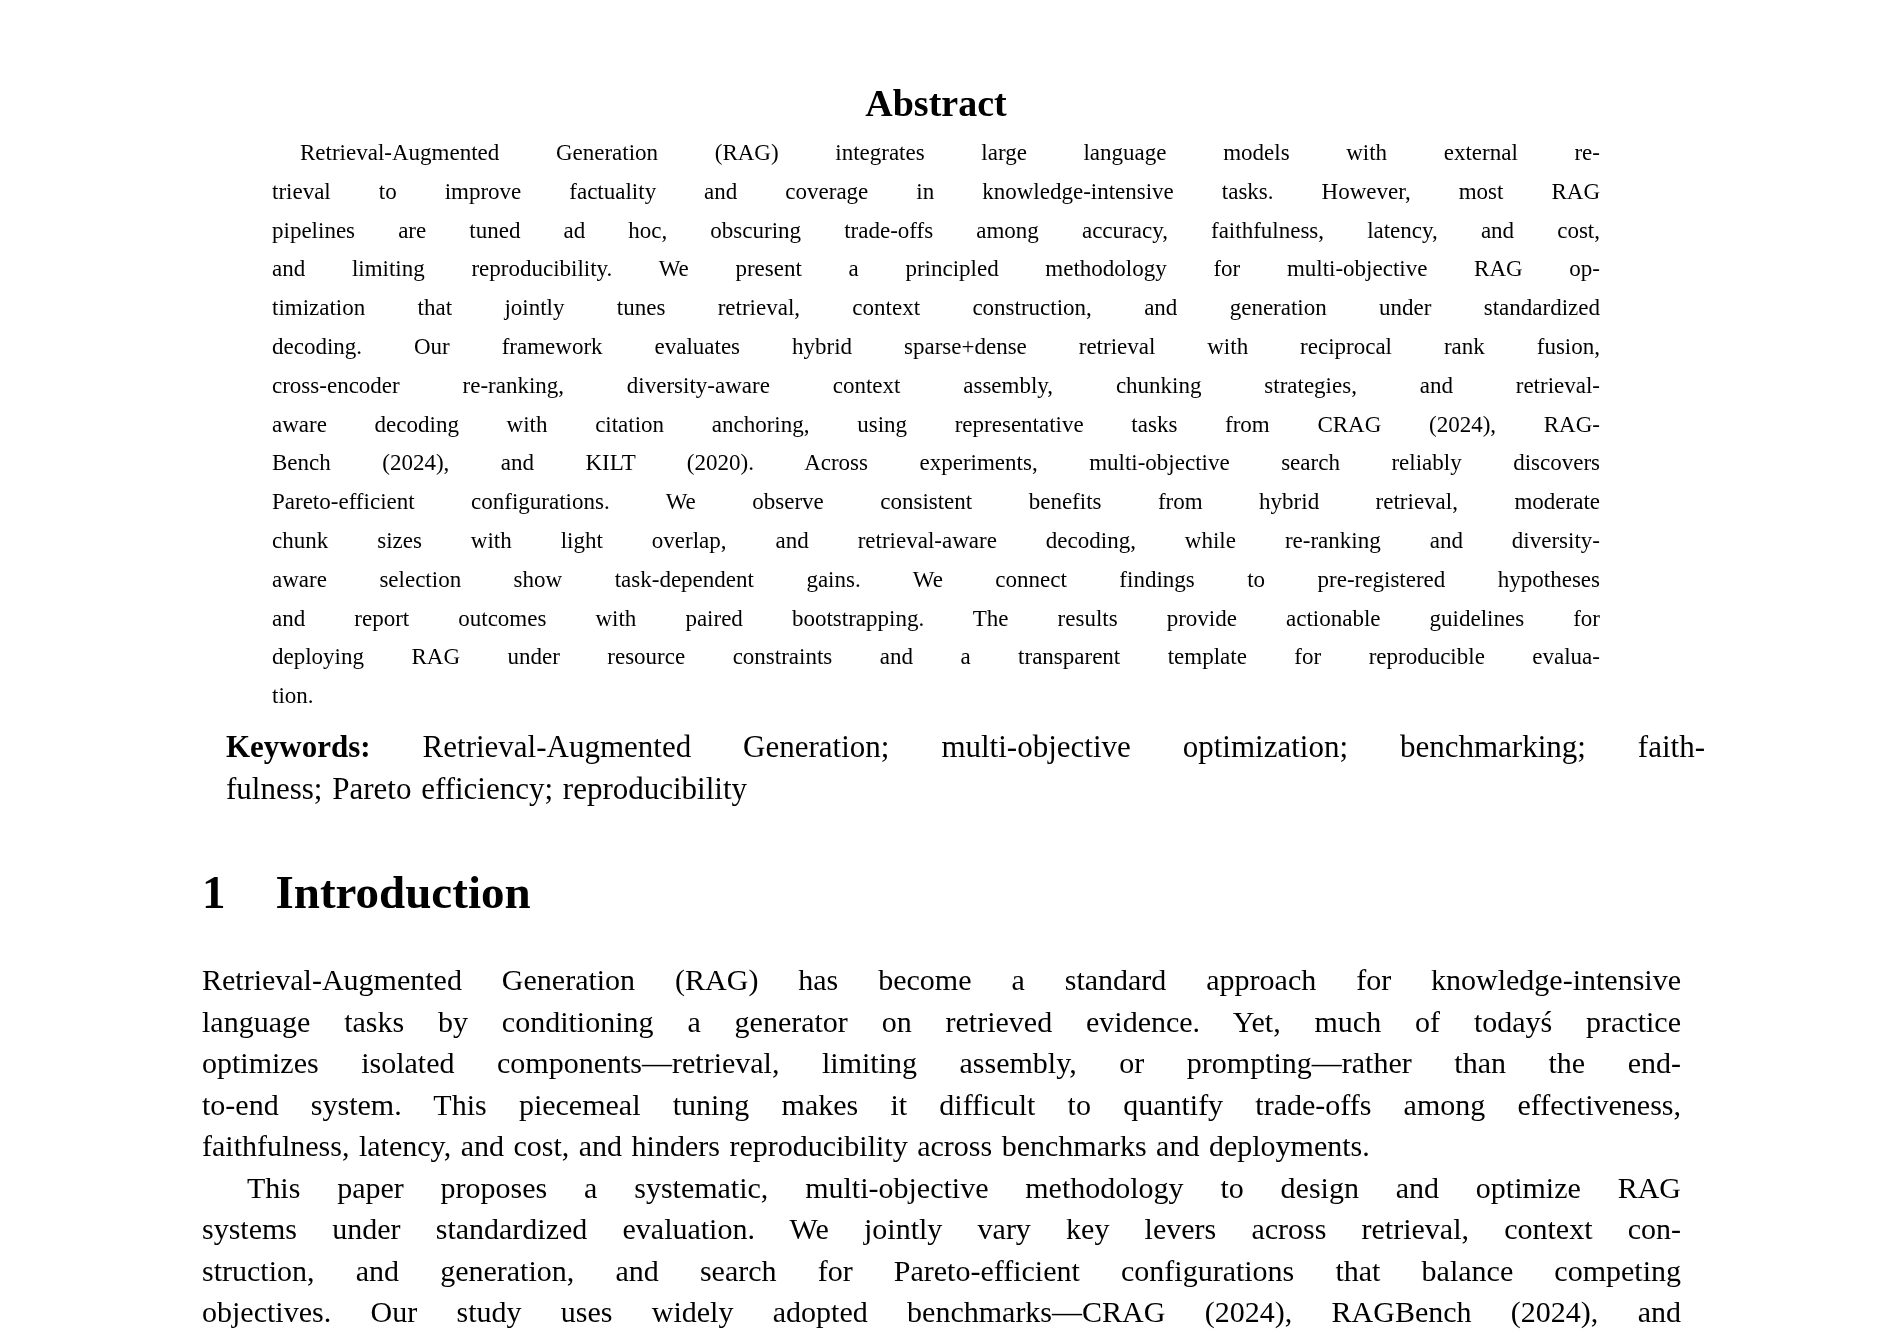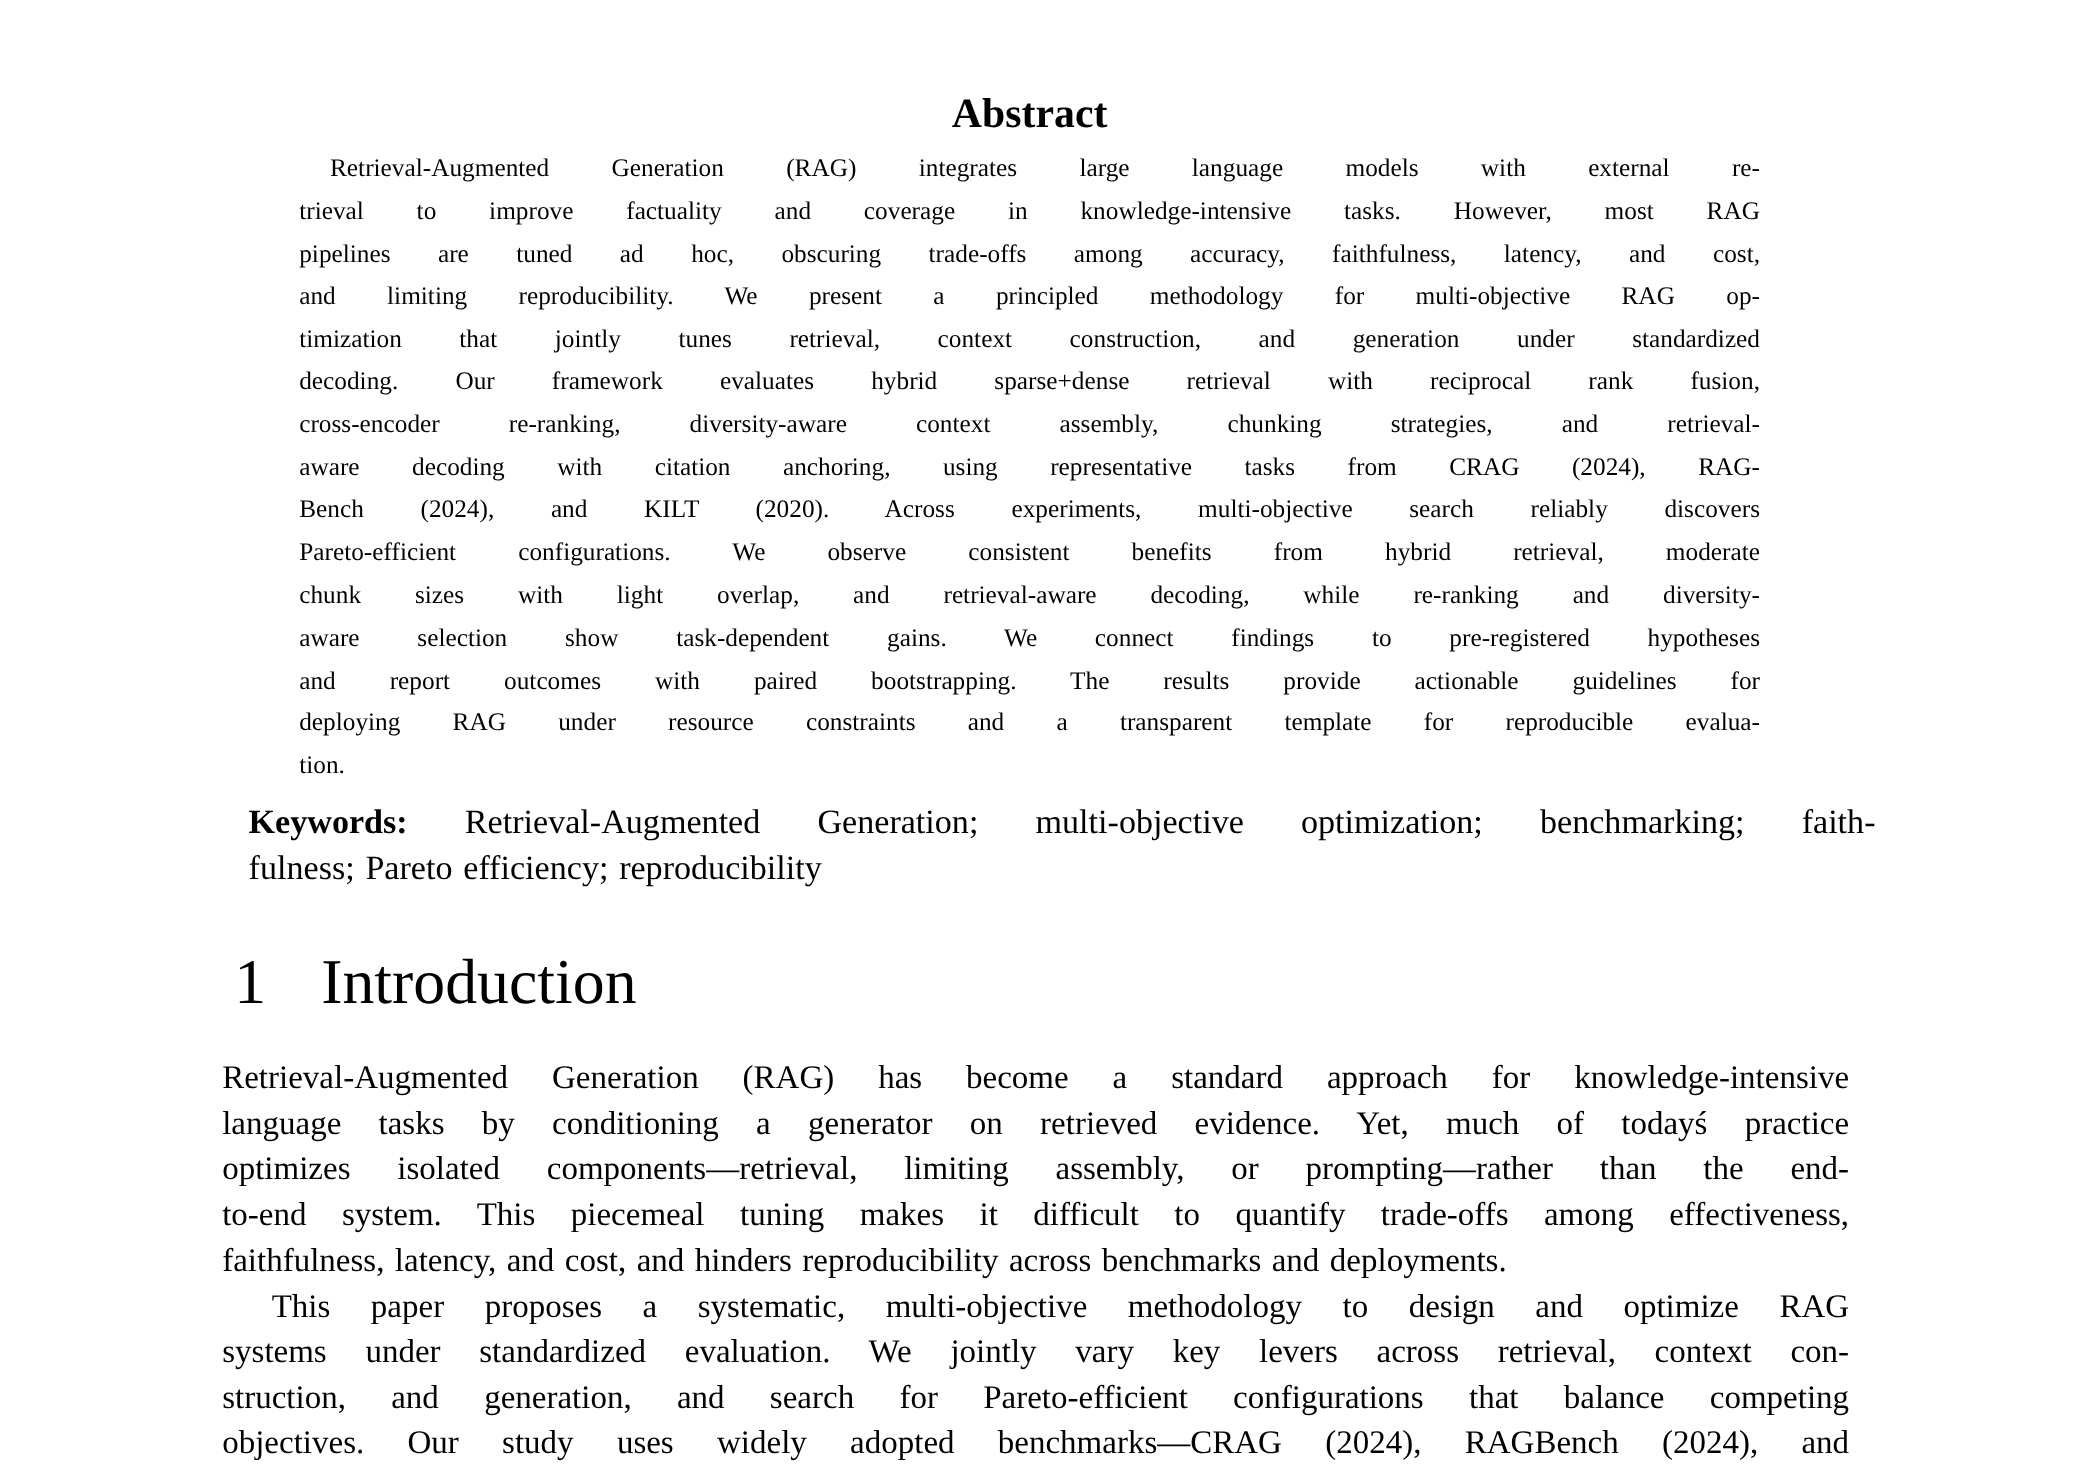--- a/index.html
+++ b/index.html
@@ -33,23 +33,22 @@
   
   #keywords-block {
     left: 202px; top: 726px; width: 1479px;
     font-size: 31px; line-height: 41.5px; margin-left: 24px;
   }
   #keywords-block .kw-label { font-weight: bold; }
 
   
   #section-heading {
     left: 202px; top: 870px;
-    font-size: 58px; font-weight: normal; line-height: 45px;
+    font-size: 47px; font-weight: bold; line-height: 45px;
     white-space: nowrap;
-    margin-left: 11px;
   }
   #section-title-text { margin-left: 50px; }
 
   
   #intro-body {
     left: 202px; top: 959px; width: 1479px;
     font-size: 30px; line-height: 41.5px;
   }
 
   

